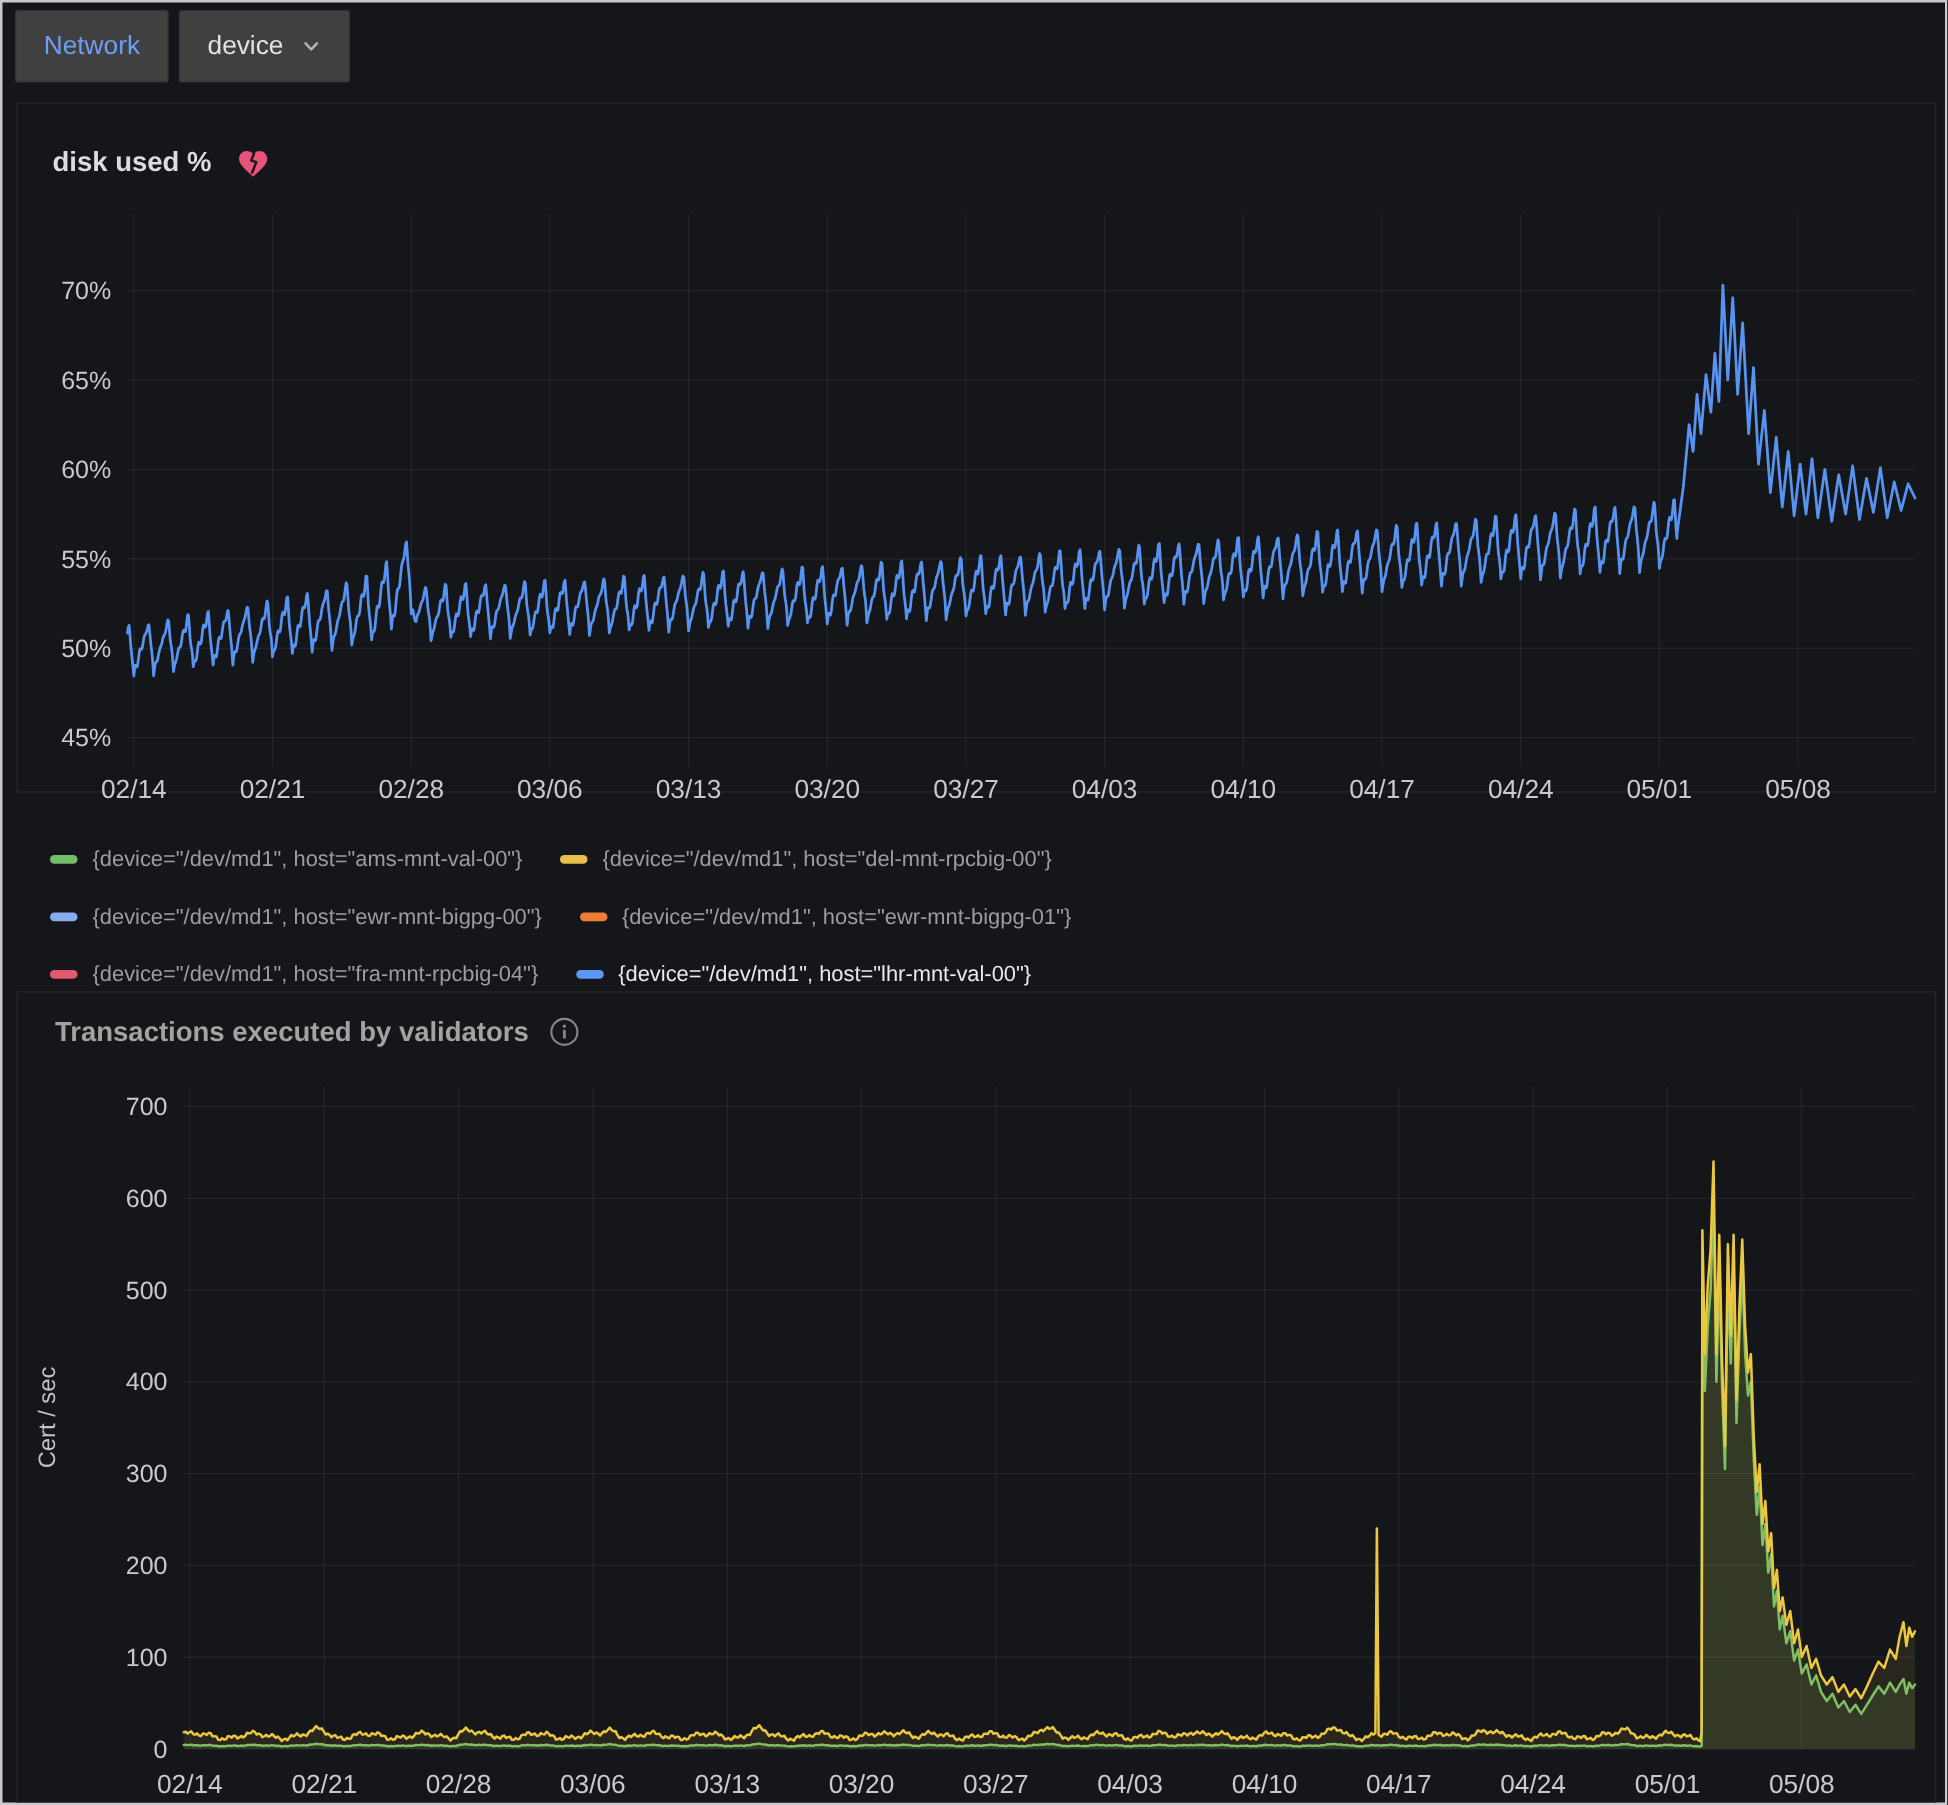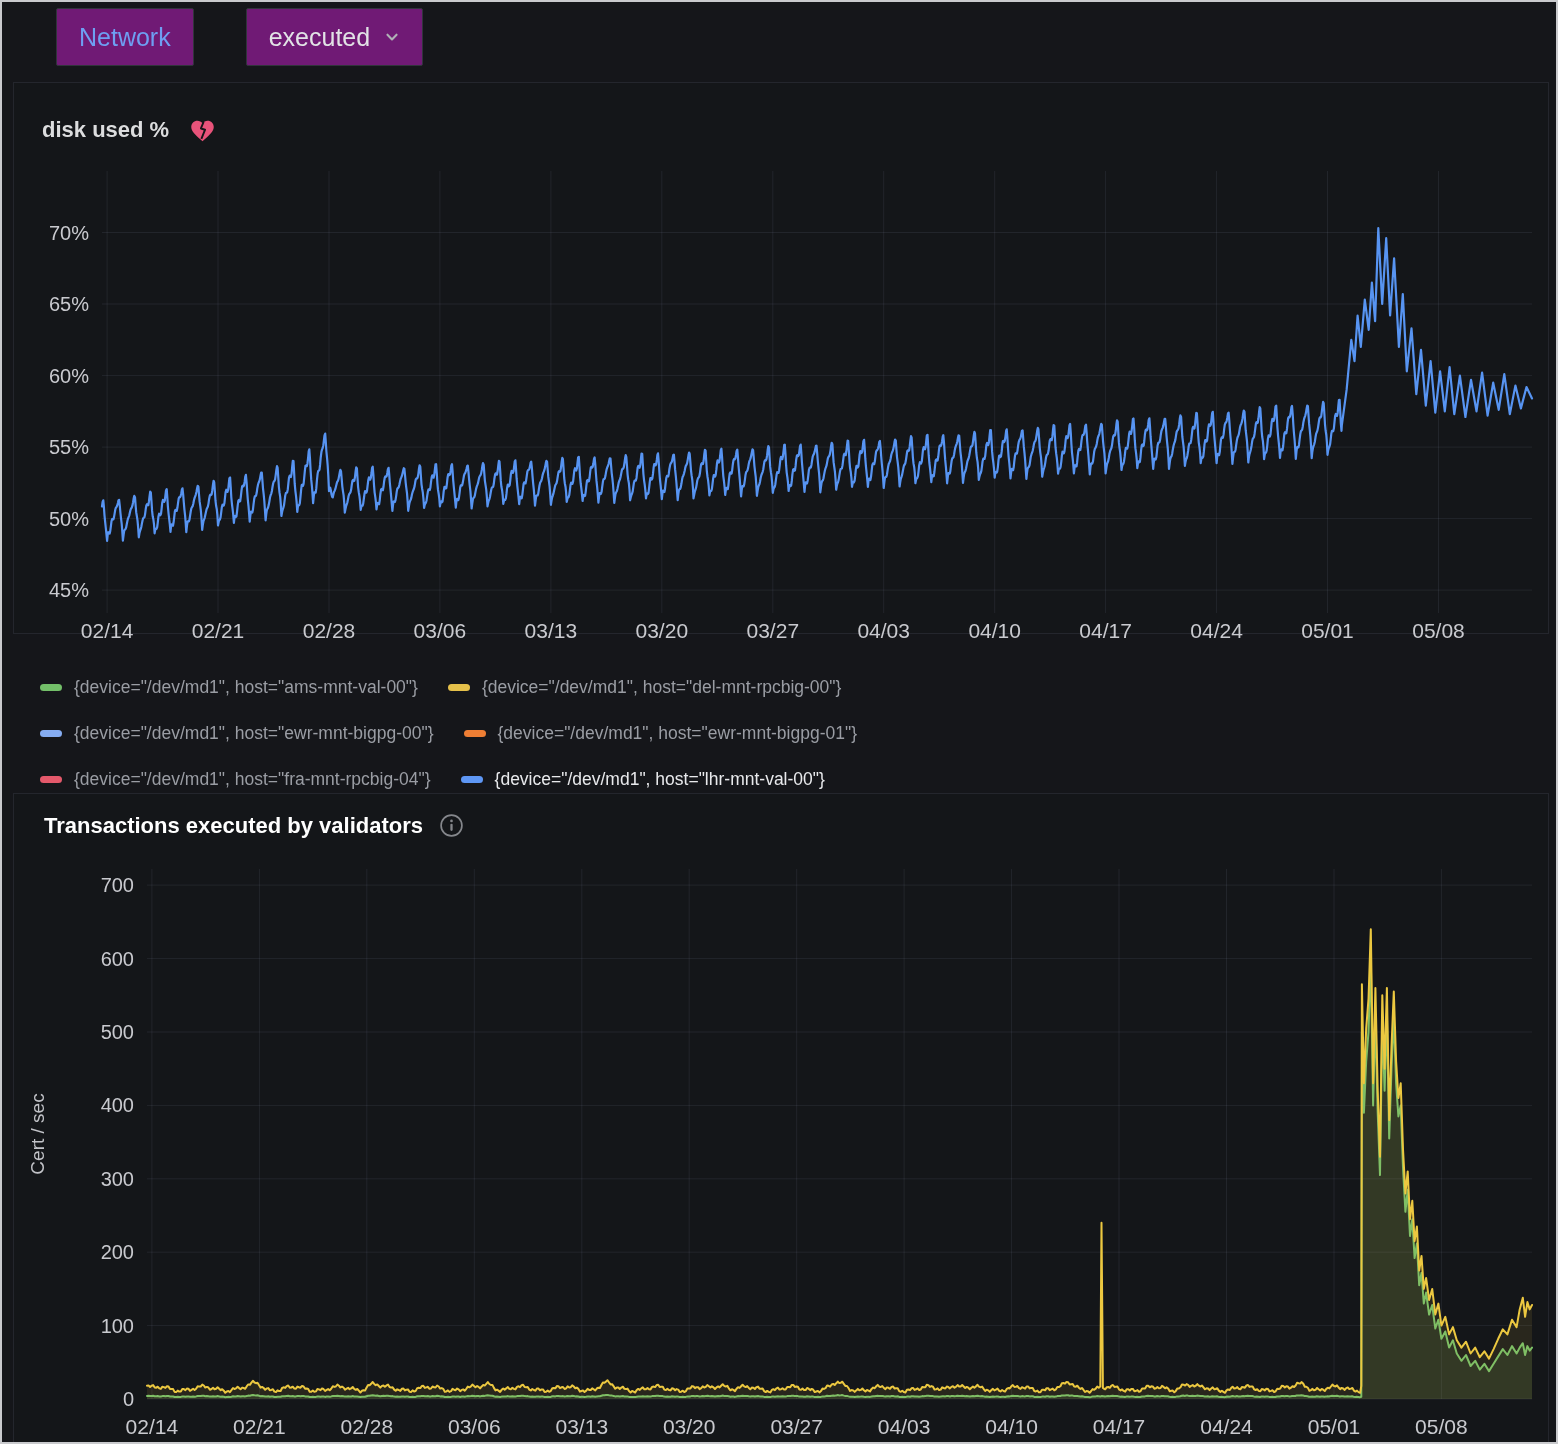--- a/index.html
+++ b/index.html
@@ -5,32 +5,32 @@
   html,body{margin:0;padding:0;background:#0c0d10;}
   *{box-sizing:border-box;}
   .screen{
     position:relative;width:1558px;height:1444px;
     background:#15161a;border:2px solid #c9cacd;overflow:hidden;
     font-family:"Liberation Sans",sans-serif;color:#d8d9da;
   }
   
   .topbar{position:absolute;left:10px;top:6px;display:flex;gap:8px;}
   .var-box{display:flex;align-items:center;height:58px;padding:0 22px;
-    background:#701a75;border:1px solid #31343c;border-radius:2px;font-size:25px;margin-left:44px;}
+    background:#404040;border:1px solid #31343c;border-radius:2px;font-size:21px;}
   .var-label{color:#6e9ff2;font-weight:500;}
   .var-value{color:#e2e3e6;display:flex;align-items:center;gap:14px;cursor:pointer;}
   .chev{width:16px;height:16px;}
   
   .panel{position:absolute;left:11px;width:1536px;background:#141619;border:1px solid #24262d;}
   .panel-top{top:80px;height:552px;}
   .panel-bottom{top:791px;height:653px;overflow:hidden;}
   .panel-header{display:flex;align-items:center;padding:24px 0 0 28px;height:70px;}
   .panel-header2{display:flex;align-items:center;padding:8px 0 0 30px;height:55px;}
   .panel-title{font-size:22px;font-weight:600;color:#dcddde;cursor:pointer;}
-  .panel-title.dim{color:#ffffff;}
+  .panel-title.dim{color:#a3a3a3;}
   .hearticon{margin-left:20px;width:27px;height:25px;}
   .infoicon{margin-left:16px;width:25px;height:25px;}
   svg.chart{display:block;}
   .grid{stroke:rgba(205,211,255,0.08);stroke-width:1;}
   .tick{fill:#c9cacf;font-family:"Liberation Sans",sans-serif;font-size:20px;}
   .tx{font-size:21px;}
   .ylab{font-size:19px;fill:#c2c3c8;}
   
   .legend{margin:6px 0 0 26px;}
   .legend-row{display:flex;align-items:center;height:46px;}
@@ -42,21 +42,21 @@
 </head>
 <body>
 
 <div class="screen">
 
   <div class="topbar">
     <div class="var-box">
       <span class="var-label">Network</span>
     </div>
     <div class="var-box var-value">
-      <span>executed</span>
+      <span>device</span>
       <svg class="chev" viewBox="0 0 14 14">
         <path d="M3 5 L7 9.2 L11 5" fill="none" stroke="#b0b2b6" stroke-width="1.8" stroke-linecap="round" stroke-linejoin="round"></path>
       </svg>
     </div>
   </div>
 
   <div class="panel panel-top">
     <div class="panel-header">
       <span class="panel-title">disk used %</span>
       <svg class="hearticon" viewBox="0 0 24 22">

